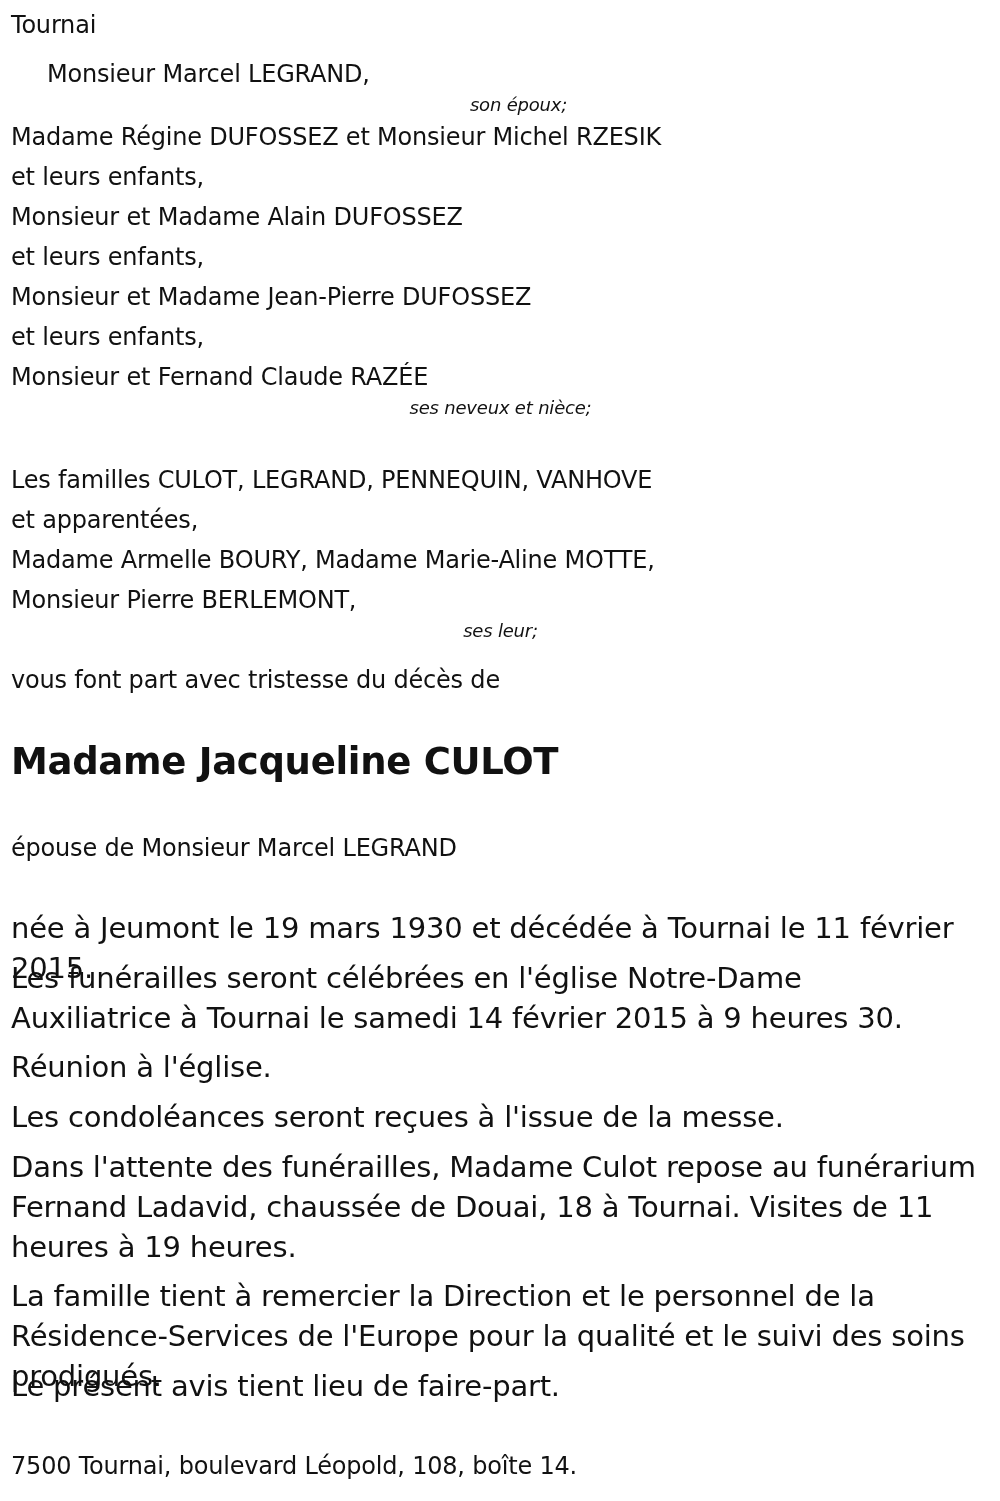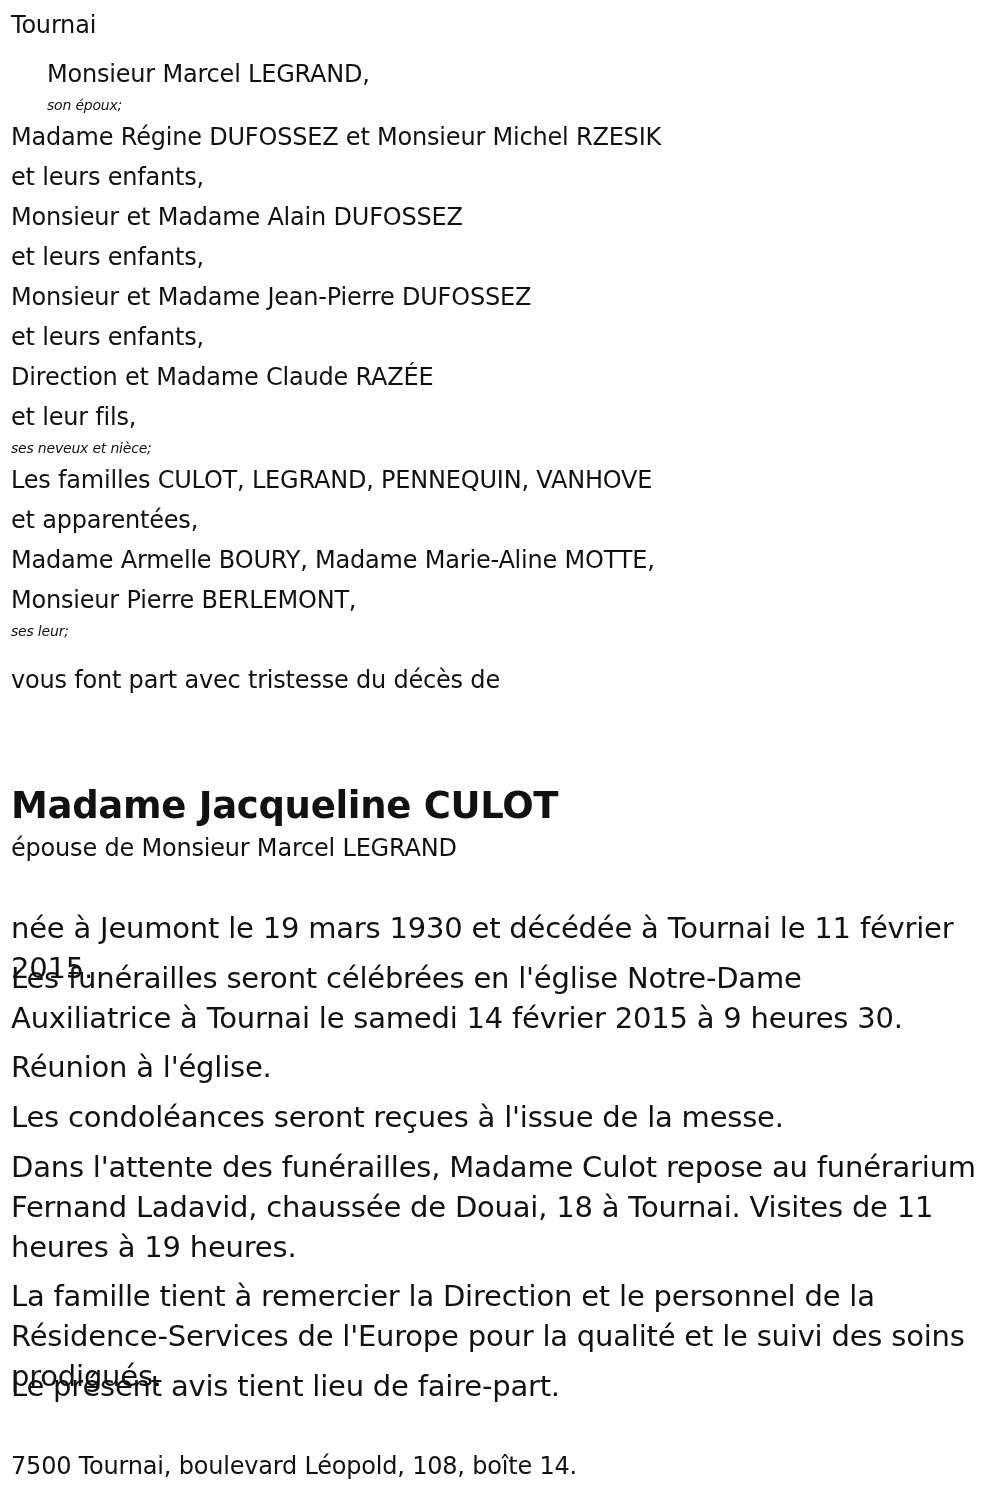--- a/index.html
+++ b/index.html
@@ -4,27 +4,26 @@
 <style>
   html, body { margin: 0; padding: 0; background: #ffffff; }
   body {
     width: 1000px; height: 1501px; overflow: hidden;
     font-family: "DejaVu Sans", sans-serif;
     color: #111111;
   }
   .page { position: relative; padding: 0 10px 0 11px; }
   .line { font-size: 24px; line-height: 40px; white-space: nowrap; letter-spacing: -0.2px; }
   .right {
-    font-style: italic; text-align: left; font-size: 14px; line-height: 30px;
+    font-style: italic; text-align: center; font-size: 18px; line-height: 30px;
     padding-right: 0; letter-spacing: -0.2px;
   }
   .heading {
     font-size: 37px; font-weight: bold; line-height: 50px; letter-spacing: -0.3px;
     white-space: nowrap;
-    margin-top: 44px;
   }
   .para { font-size: 29px; line-height: 40px; letter-spacing: -0.2px; }
 </style>
 </head>
 <body>
 
 <div class="page">
 
   <div style="position:absolute; top:5px; left:11px;" class="line">Tournai</div>
 
@@ -33,22 +32,21 @@
     <div class="right" style="margin-top:-4px;">son époux;</div>
   </div>
 
   <div style="position:absolute; top:117px; left:11px; right:10px;">
     <div class="line">Madame Régine DUFOSSEZ et Monsieur Michel RZESIK</div>
     <div class="line">et leurs enfants,</div>
     <div class="line">Monsieur et Madame Alain DUFOSSEZ</div>
     <div class="line">et leurs enfants,</div>
     <div class="line">Monsieur et Madame Jean-Pierre DUFOSSEZ</div>
     <div class="line">et leurs enfants,</div>
-    <div class="line">Direction et Madame Claude RAZÉE</div>
-    <div class="line">et leur fils,</div>
+    <div class="line">Monsieur et Fernand Claude RAZÉE</div>
     <div class="right" style="margin-top:-4px;">ses neveux et nièce;</div>
   </div>
 
   <div style="position:absolute; top:460px; left:11px; right:10px;">
     <div class="line">Les familles CULOT, LEGRAND, PENNEQUIN, VANHOVE</div>
     <div class="line">et apparentées,</div>
     <div class="line">Madame Armelle BOURY, Madame Marie-Aline MOTTE,</div>
     <div class="line">Monsieur Pierre BERLEMONT,</div>
     <div class="right" style="margin-top:-4px;">ses leur;</div>
   </div>

